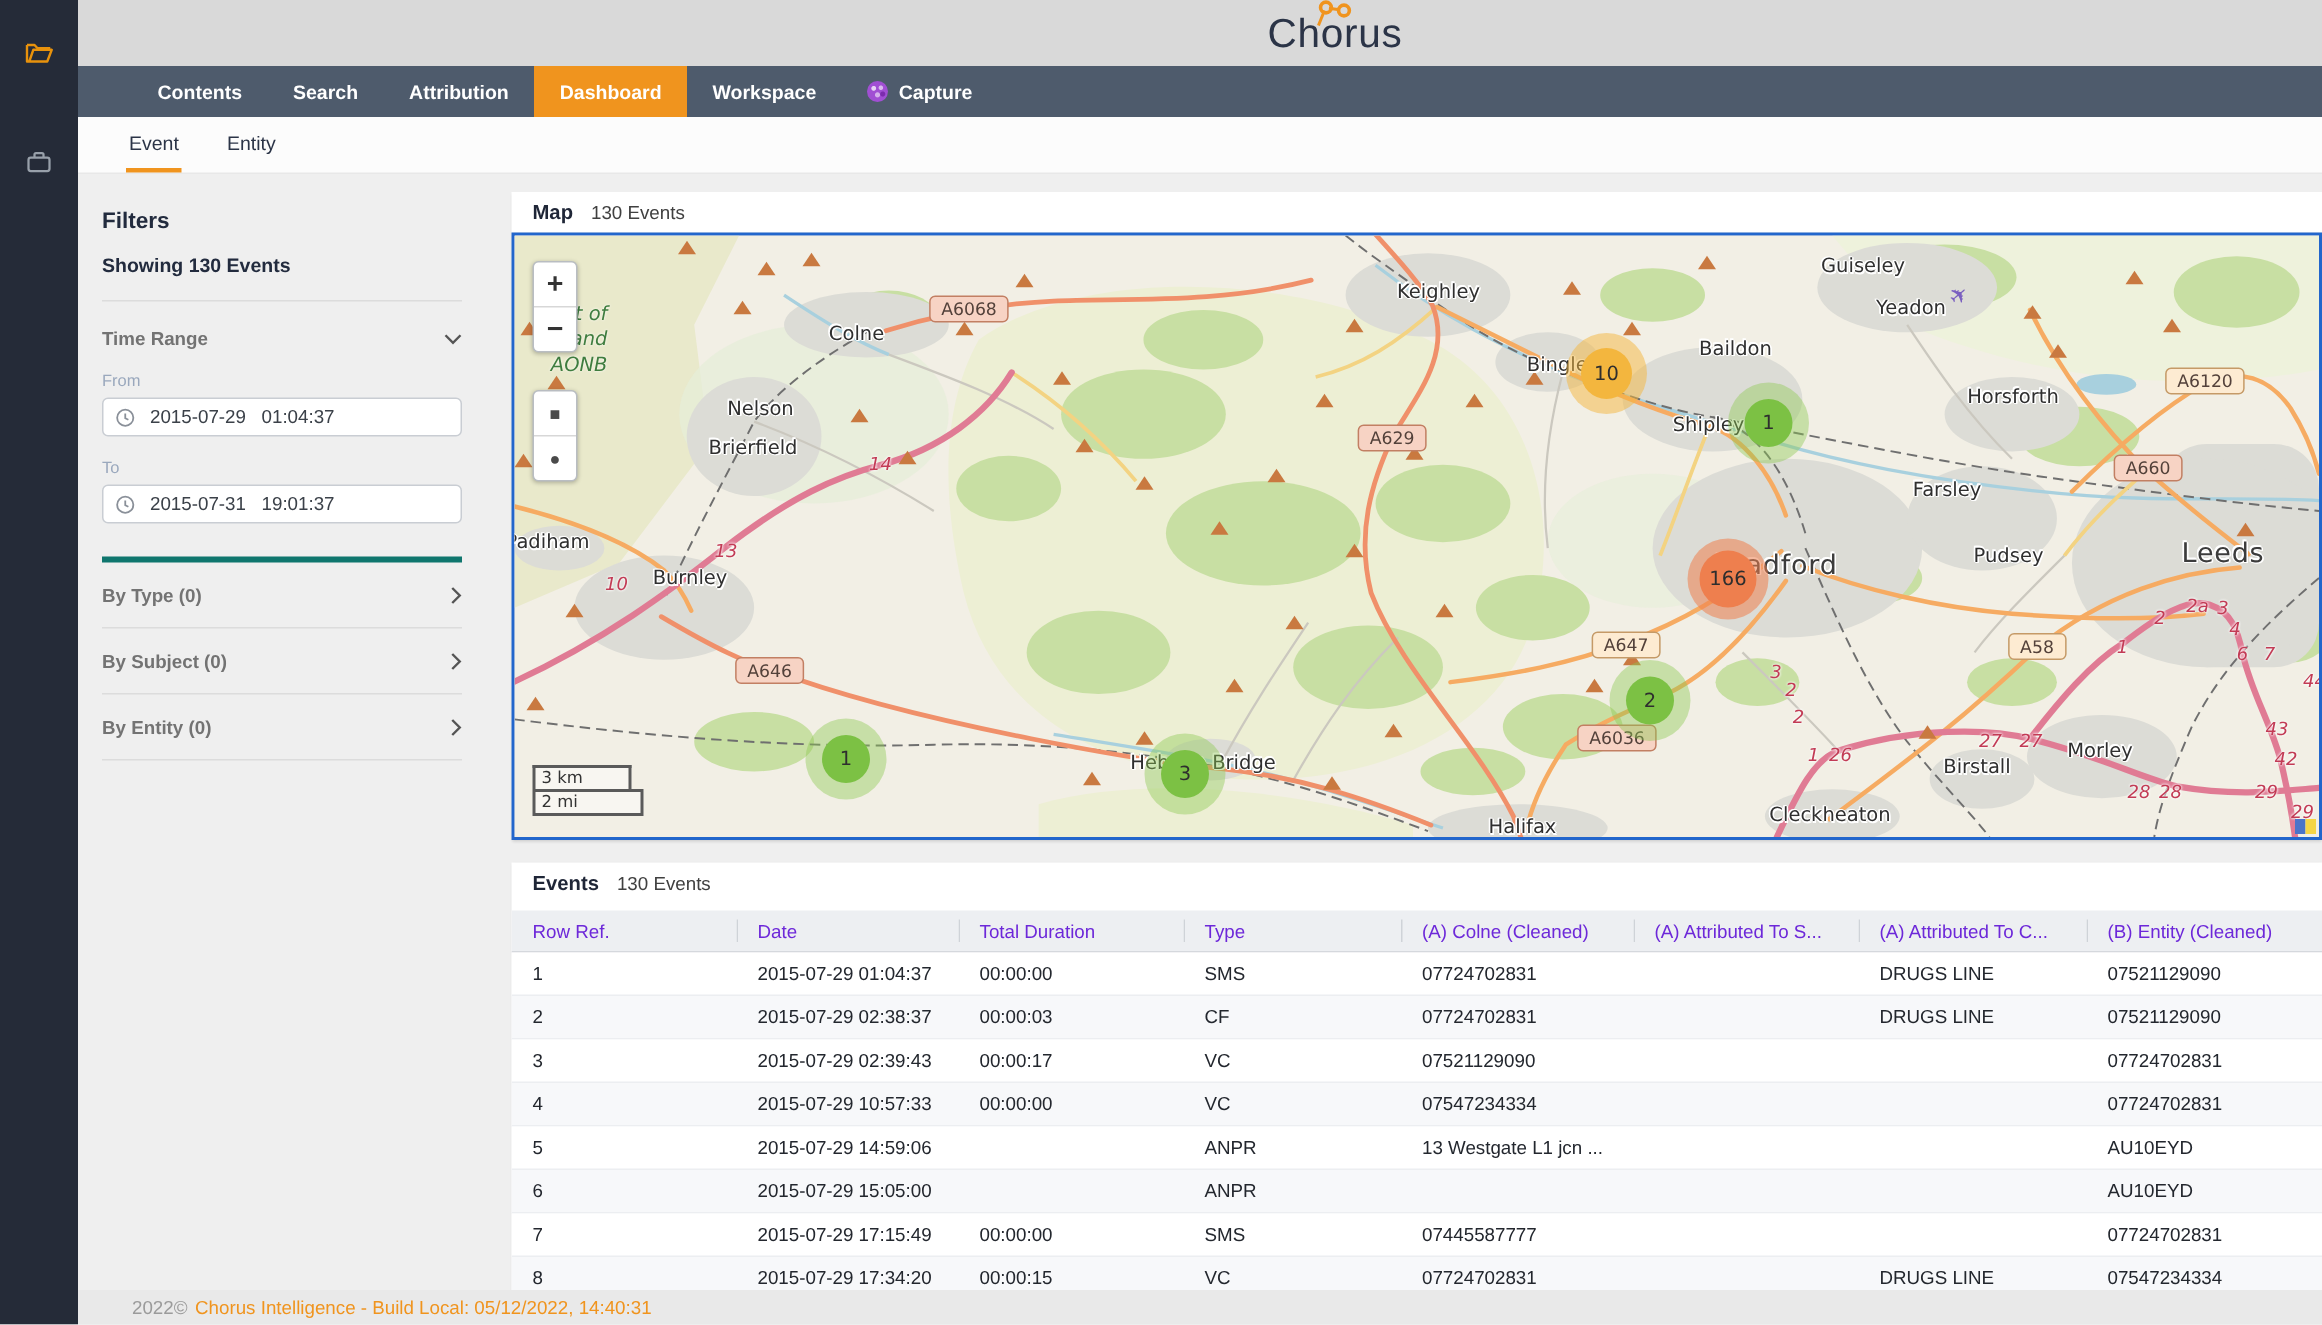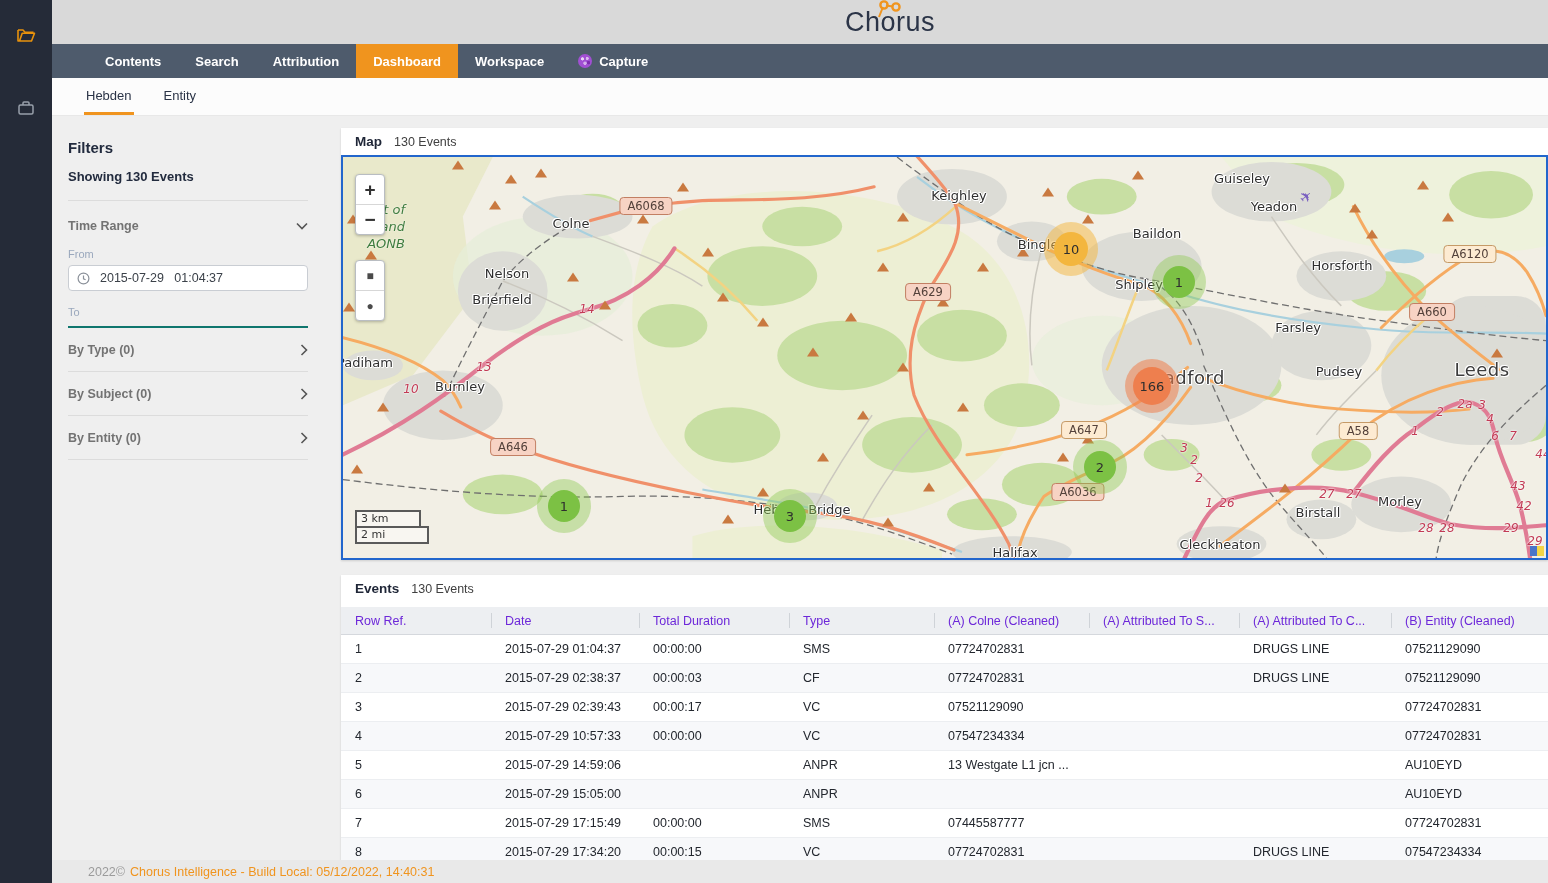--- a/index.html
+++ b/index.html
@@ -41,21 +41,21 @@
   .f-title{font-size:15px;font-weight:bold;color:#222b3e;margin-top:10px}
   .f-showing{font-size:13px;font-weight:bold;color:#222b3e;margin-top:13px}
   .divider{height:1px;background:#dcdcdc;margin-top:16px}
   .tr-head{display:flex;align-items:center;justify-content:space-between;margin-top:18px;cursor:pointer}
   .tr-label{font-size:12.5px;font-weight:bold;color:#737373}
   .f-sub{font-size:11px;color:#9aa8bd;margin-top:15px}
   .f-input{margin-top:5px;display:flex;align-items:center;gap:8px;height:24px;background:#fff;
            border:1px solid #c9cdd3;border-radius:4px;padding:0 8px}
   .f-input input{border:0;outline:0;flex:1;font-family:"Liberation Sans",sans-serif;
                  font-size:12.5px;color:#3b4149;background:transparent}
-  .f-groups{margin-top:8px;border-top:2px solid #0f766e}
+  .f-groups{margin-top:22px;border-top:4px solid #0f766e}
   .f-group{height:43px;display:flex;align-items:center;justify-content:space-between;
            border-bottom:1px solid #dcdcdc;cursor:pointer}
   .f-group .tr-label{font-size:12.5px}
 
   
   .card{position:absolute;left:341px;right:0;background:#fff;box-shadow:0 1px 2px rgba(0,0,0,.14)}
   .card-head{height:27px;display:flex;align-items:center;padding-left:14px;gap:12px}
   .card-title{font-size:13.5px;font-weight:bold;color:#1f2637}
   .card-count{font-size:12.5px;color:#404040}
 
@@ -162,21 +162,21 @@
     <div class="nav-item">
       <div>Workspace</div>
     </div>
     <div class="nav-item">
       <div class="capture-dot"></div>
       <div>Capture</div>
     </div>
   </div>
 
 <div class="subtabs" id="subtab-items">
-    <div class="subtab active">Hebden</div>
+    <div class="subtab active">Event</div>
     <div class="subtab">Entity</div>
   </div>
 
 <div class="sidebar">
   <div class="sidebar-inner">
     <div class="f-title">Filters</div>
     <div class="f-showing">Showing 130 Events</div>
     <div class="divider"></div>
     <div class="tr-head">
       <span class="tr-label">Time Range</span>
@@ -186,20 +186,27 @@
     </div>
     <div class="f-sub">From</div>
     <div class="f-input">
       <svg width="13" height="13" viewBox="0 0 13 13">
         <circle cx="6.5" cy="6.5" r="5.4" fill="none" stroke="#8a9099" stroke-width="1.2"></circle>
         <path d="M6.5 3.6 V6.8 L8.6 7.8" fill="none" stroke="#8a9099" stroke-width="1.2"></path>
       </svg>
       <input readonly="" value="2015-07-29   01:04:37" style="">
     </div>
     <div class="f-sub" style="">To</div>
+    <div class="f-input">
+      <svg width="13" height="13" viewBox="0 0 13 13">
+        <circle cx="6.5" cy="6.5" r="5.4" fill="none" stroke="#8a9099" stroke-width="1.2"></circle>
+        <path d="M6.5 3.6 V6.8 L8.6 7.8" fill="none" stroke="#8a9099" stroke-width="1.2"></path>
+      </svg>
+      <input readonly="" value="2015-07-31   19:01:37" style="">
+    </div>
     <div class="f-groups" id="filter-groups">
         <div class="f-group">
           <div class="tr-label">By Type (0)</div>
           <svg width="8" height="12" viewBox="0 0 8 12">
             <path d="M1.5 1 L6.5 6 L1.5 11" fill="none" stroke="#555" stroke-width="1.6"></path>
           </svg>
         </div>
         <div class="f-group">
           <div class="tr-label">By Subject (0)</div>
           <svg width="8" height="12" viewBox="0 0 8 12">

